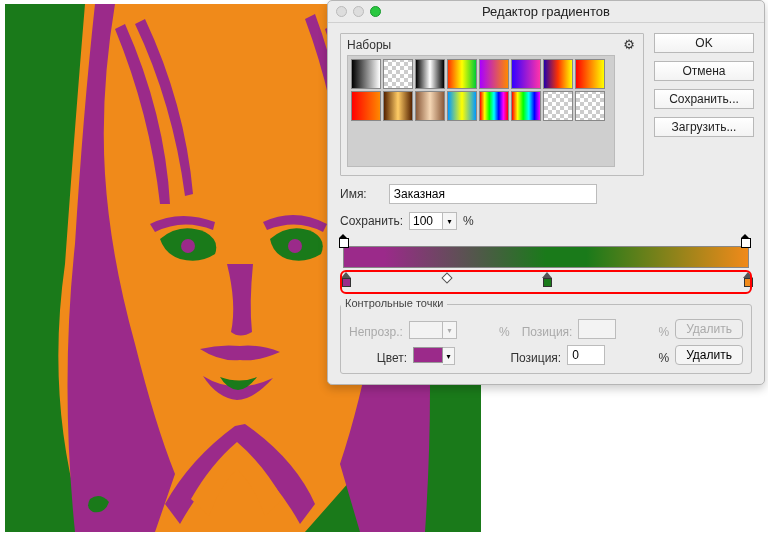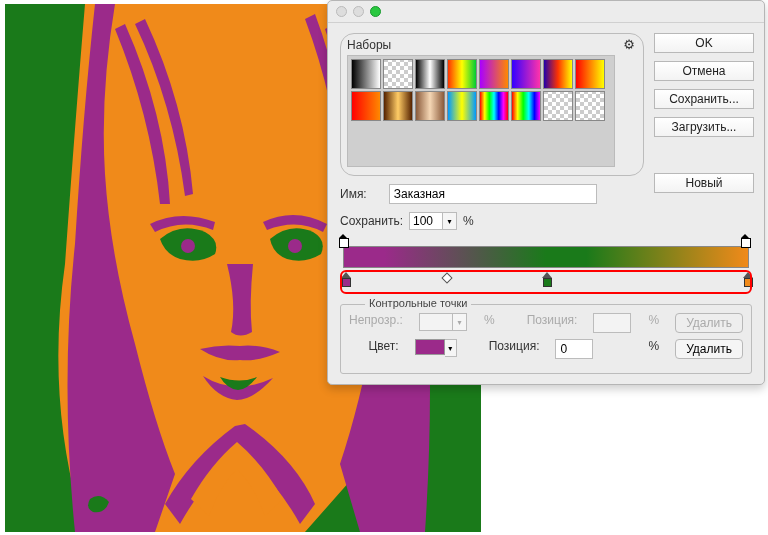--- a/index.html
+++ b/index.html
@@ -14,21 +14,21 @@
   .tl-close { background: #ddd; border: 1px solid #bbb; }
   .tl-min { background: #ddd; border: 1px solid #bbb; }
   .tl-max { background: #2ac840; border: 1px solid #1a9a2f; }
   .title { position: absolute; left: 0; right: 0; text-align: center; font-size: 13px; color: #222; }
 
   .body { padding: 10px 10px 4px 12px; display: flex; gap: 10px; }
   .left-col { flex: 1; }
   .right-col { width: 100px; display: flex; flex-direction: column; gap: 8px; }
   .btn { height: 20px; border: 1px solid #b8b8b8; border-radius: 0; background: linear-gradient(#fff,#f3f3f3); font-size: 12px; color: #222; cursor: pointer; }
 
-  .presets-box { border: 1px solid #bcbcbc; border-radius: 14px; padding: 4px 6px 8px; position: relative; }
+  .presets-box { border: 1px solid #bcbcbc; border-radius: 1px; padding: 4px 6px 8px; position: relative; }
   .presets-label { font-size: 12px; color: #333; margin-bottom: 3px; }
   .gear { position: absolute; right: 8px; top: 3px; font-size: 13px; color: #333; cursor: pointer; }
   .swatches { border: 1px solid #bbb; background: #cfcfcf; padding: 3px; display: flex; flex-wrap: wrap; gap: 2px; width: 268px; height: 112px; align-content: flex-start; }
   .sw { width: 30px; height: 30px; border: 1px solid #888; }
 
   .row { display: flex; align-items: center; gap: 22px; margin-top: 8px; }
   .lbl { font-size: 12px; color: #333; }
   .inp { height: 20px; border: 1px solid #bcbcbc; background: #fff; padding: 1px 4px; font-size: 12px; }
   .sel { height: 20px; border: 1px solid #bcbcbc; background: #fff; font-size: 12px; padding: 0 4px; }
 
@@ -43,22 +43,22 @@
   .stop-top { position: absolute; top: -2px; width: 8px; height: 12px; transform: translateX(-50%); }
   .stop-top::before { content:''; position:absolute; left:0; top:4px; width:8px; height:8px; background:#fff; border:1px solid #000; }
   .stop-top::after { content:''; position:absolute; left:0; top:0; width:0; height:0; border-left:4px solid transparent; border-right:4px solid transparent; border-bottom:4px solid #000; }
   .redbox { position: absolute; left: 0; right: 0; top: 34px; height: 24px; border: 2px solid #f00; border-radius: 6px; }
   .stop-bot { position: absolute; top: 36px; width: 10px; height: 16px; transform: translateX(-50%); cursor: pointer; }
   .stop-bot .tri { width:0; height:0; border-left:5px solid transparent; border-right:5px solid transparent; border-bottom:6px solid #555; margin: 0 auto; }
   .stop-bot .sq { width: 9px; height: 9px; border:1px solid #333; margin: 0 auto; }
   .mid { position: absolute; top: 38px; width: 8px; height: 8px; transform: translateX(-50%) rotate(45deg); border: 1px solid #555; background: #fff; cursor: pointer; }
 
   .ctrl-group { border: 1px solid #bcbcbc; border-radius: 3px; padding: 8px 8px; margin: 6px 12px 10px; position: relative; }
-  .ctrl-title { position: absolute; top: -8px; left: 24px; background: #ececec; padding: 0 4px; font-size: 11px; color: #444; }
-  .ctrl-row { display: flex; align-items: flex-start; gap: 16px; height: 26px; }
+  .ctrl-title { position: absolute; top: -8px; left: 0; background: #ececec; padding: 0 4px; font-size: 11px; color: #444; }
+  .ctrl-row { display: flex; align-items: flex-end; gap: 6px; height: 26px; }
   .ctrl-row .lbl { width: 58px; text-align: right; }
   .disabled { color: #aaa; }
   .color-sw { width: 30px; height: 16px; border: 1px solid #999; display:inline-block; }
   .color-dd { width: 12px; height: 18px; border: 1px solid #bbb; border-left:none; background:#f5f5f5; display:inline-flex; align-items:center; justify-content:center; font-size:8px; cursor:pointer; }
   .spacer { flex: 1; }
   .sbtn { height: 20px; padding: 0 10px; border: 1px solid #b8b8b8; border-radius: 4px; background: #f5f5f5; font-size: 12px; cursor: pointer; }
   .sbtn.disabled { color: #aaa; background: #eee; }
 </style>
 </head>
 <body>
@@ -89,20 +89,21 @@
   </svg>
 </div>
 
 <div class="dialog">
   <div class="titlebar">
     <div class="traffic">
       <div class="tl tl-close"></div>
       <div class="tl tl-min"></div>
       <div class="tl tl-max"></div>
     </div>
+    <div class="title">Редактор градиентов</div>
   </div>
 
   <div class="body">
     <div class="left-col">
       <div class="presets-box">
         <div class="presets-label">Наборы</div>
         <span class="gear">⚙︎</span>
         <div class="swatches" id="swatches">
             <div class="sw" style="background: linear-gradient(90deg, rgb(0, 0, 0), rgb(255, 255, 255));"></div>
             <div class="sw" style="background: repeating-conic-gradient(rgb(204, 204, 204) 0deg, rgb(204, 204, 204) 25%, rgb(255, 255, 255) 0deg, rgb(255, 255, 255) 50%) 0px center / 8px 8px, linear-gradient(90deg, rgb(0, 0, 0), rgba(0, 0, 0, 0));"></div>
@@ -128,21 +129,20 @@
         <input class="inp" style="width: 208px;" value="Заказная">
       </div>
 
     </div>
 
     <div class="right-col">
       <button class="btn">OK</button>
       <button class="btn">Отмена</button>
       <button class="btn">Сохранить...</button>
       <button class="btn">Загрузить...</button>
-      <button class="btn" style="margin-top:28px">Новый</button>
     </div>
   </div>
 
   <div class="grad-section">
     <div class="smooth-row">
       <span class="lbl">Сохранить:</span>
       <span class="num-field">
         <input value="100" style="">
         <span class="dd">▾</span>
       </span>

